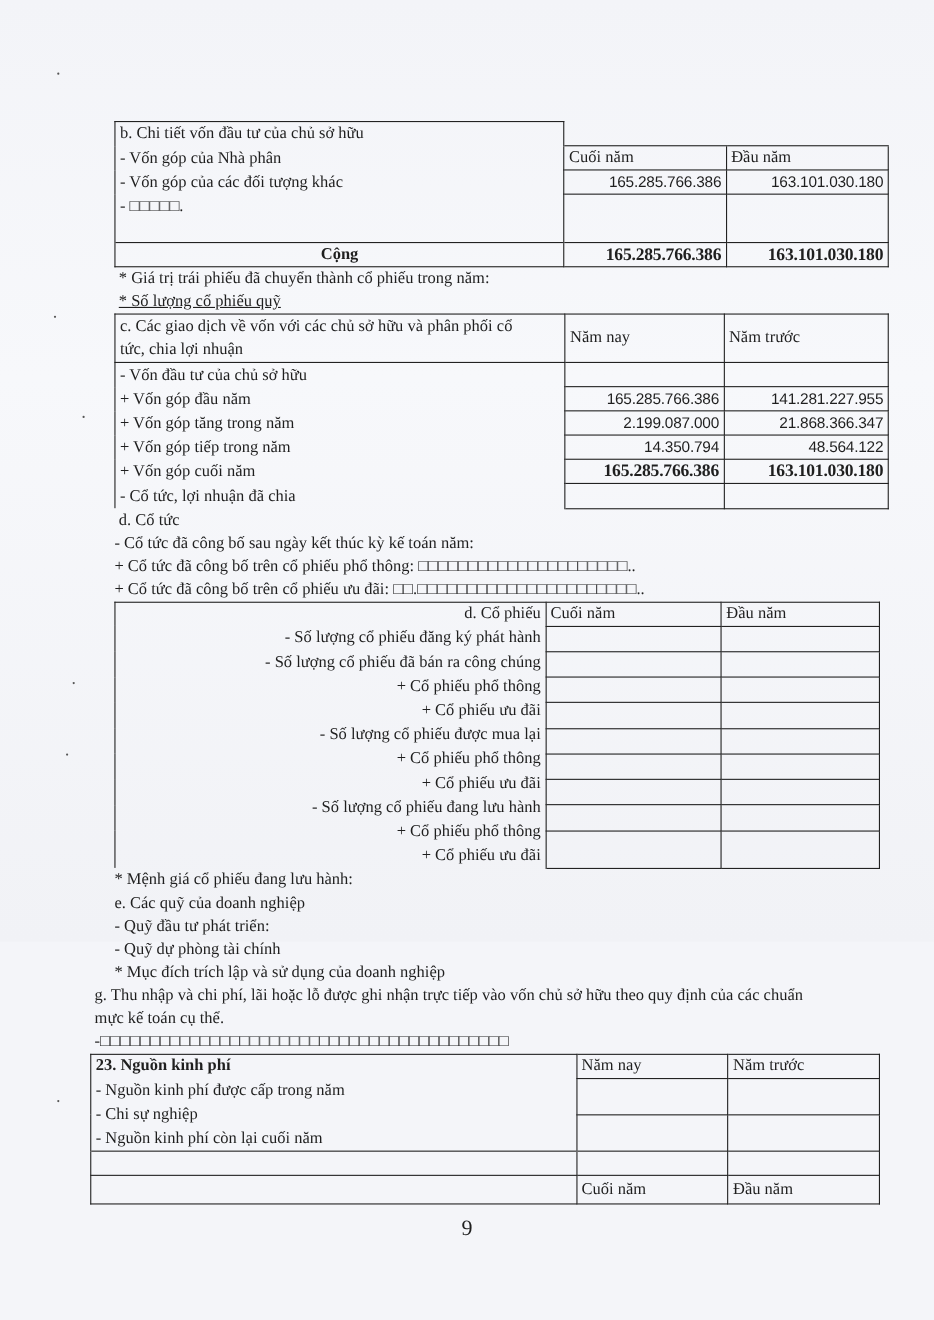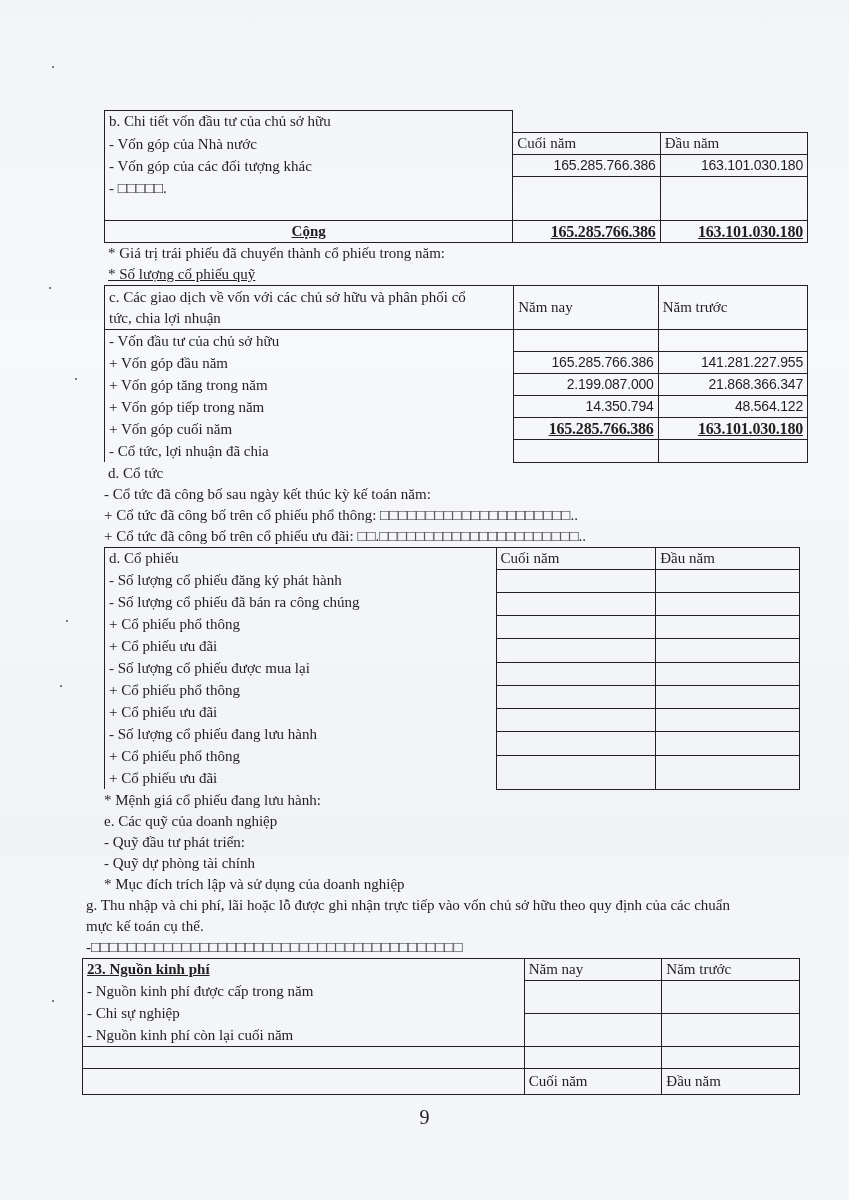--- a/index.html
+++ b/index.html
@@ -43,37 +43,37 @@
     }
     .num {
       font-family: "Liberation Sans", "DejaVu Sans", sans-serif;
       font-size: 14px;
       text-align: right;
       letter-spacing: -0.2px;
     }
     .num.bold { font-weight: bold; font-family: "Liberation Serif", serif; font-size: 16px; }
     .hdr { }
     .center { text-align: center; }
-    .bold { font-weight: bold; text-decoration: underline; }
+    .bold { font-weight: bold; }
     .line { height: 21px; white-space: nowrap; }
     .note { padding-left: 4px; }
 
     
     .t-b { margin-top: 0; }
     .t-b .lbl { width: 412px; }
     .t-b .c1 { width: 148px; }
     .t-b .c2 { width: 148px; }
 
     
     .t-c .lbl { width: 410px; }
     .t-c .c1 { width: 145px; }
     .t-c .c2 { width: 150px; }
 
     
-    .t-d .lbl { width: 392px; }
+    .t-d .lbl { width: 392px; text-align: right; }
     .t-d .c1 { width: 160px; }
     .t-d .c2 { width: 144px; }
 
     
     .t-23 .lbl { width: 430px; }
     .t-23 .c1 { width: 134px; }
     .t-23 .c2 { width: 134px; }
 
     .stack-lines div { height: 22px; line-height: 22px; white-space: nowrap; }
     .page-number {
@@ -102,21 +102,21 @@
     <table class="t-b">
       <tbody>
           <tr>
         <td class="lbl" style="border-bottom:none;">b. Chi tiết vốn đầu tư của chủ sở hữu</td>
         <td class="c1" style="border-top:none;border-left:none;border-right:none;"></td>
         <td class="c2" style="border-top:none;border-left:none;border-right:none;"></td>
       </tr>
       <tr>
         <td class="lbl label-cell" rowspan="3">
           <div class="stack-lines">
-            <div>- Vốn góp của Nhà nước</div>
+            <div>- Vốn góp của Nhà phân</div>
             <div>- Vốn góp của các đối tượng khác</div>
             <div>- □□□□□.</div>
           </div>
         </td>
         <td class="c1 hdr">Cuối năm</td>
         <td class="c2 hdr">Đầu năm</td>
       </tr>
       <tr>
         <td class="c1 num">165.285.766.386</td>
         <td class="c2 num">163.101.030.180</td>

